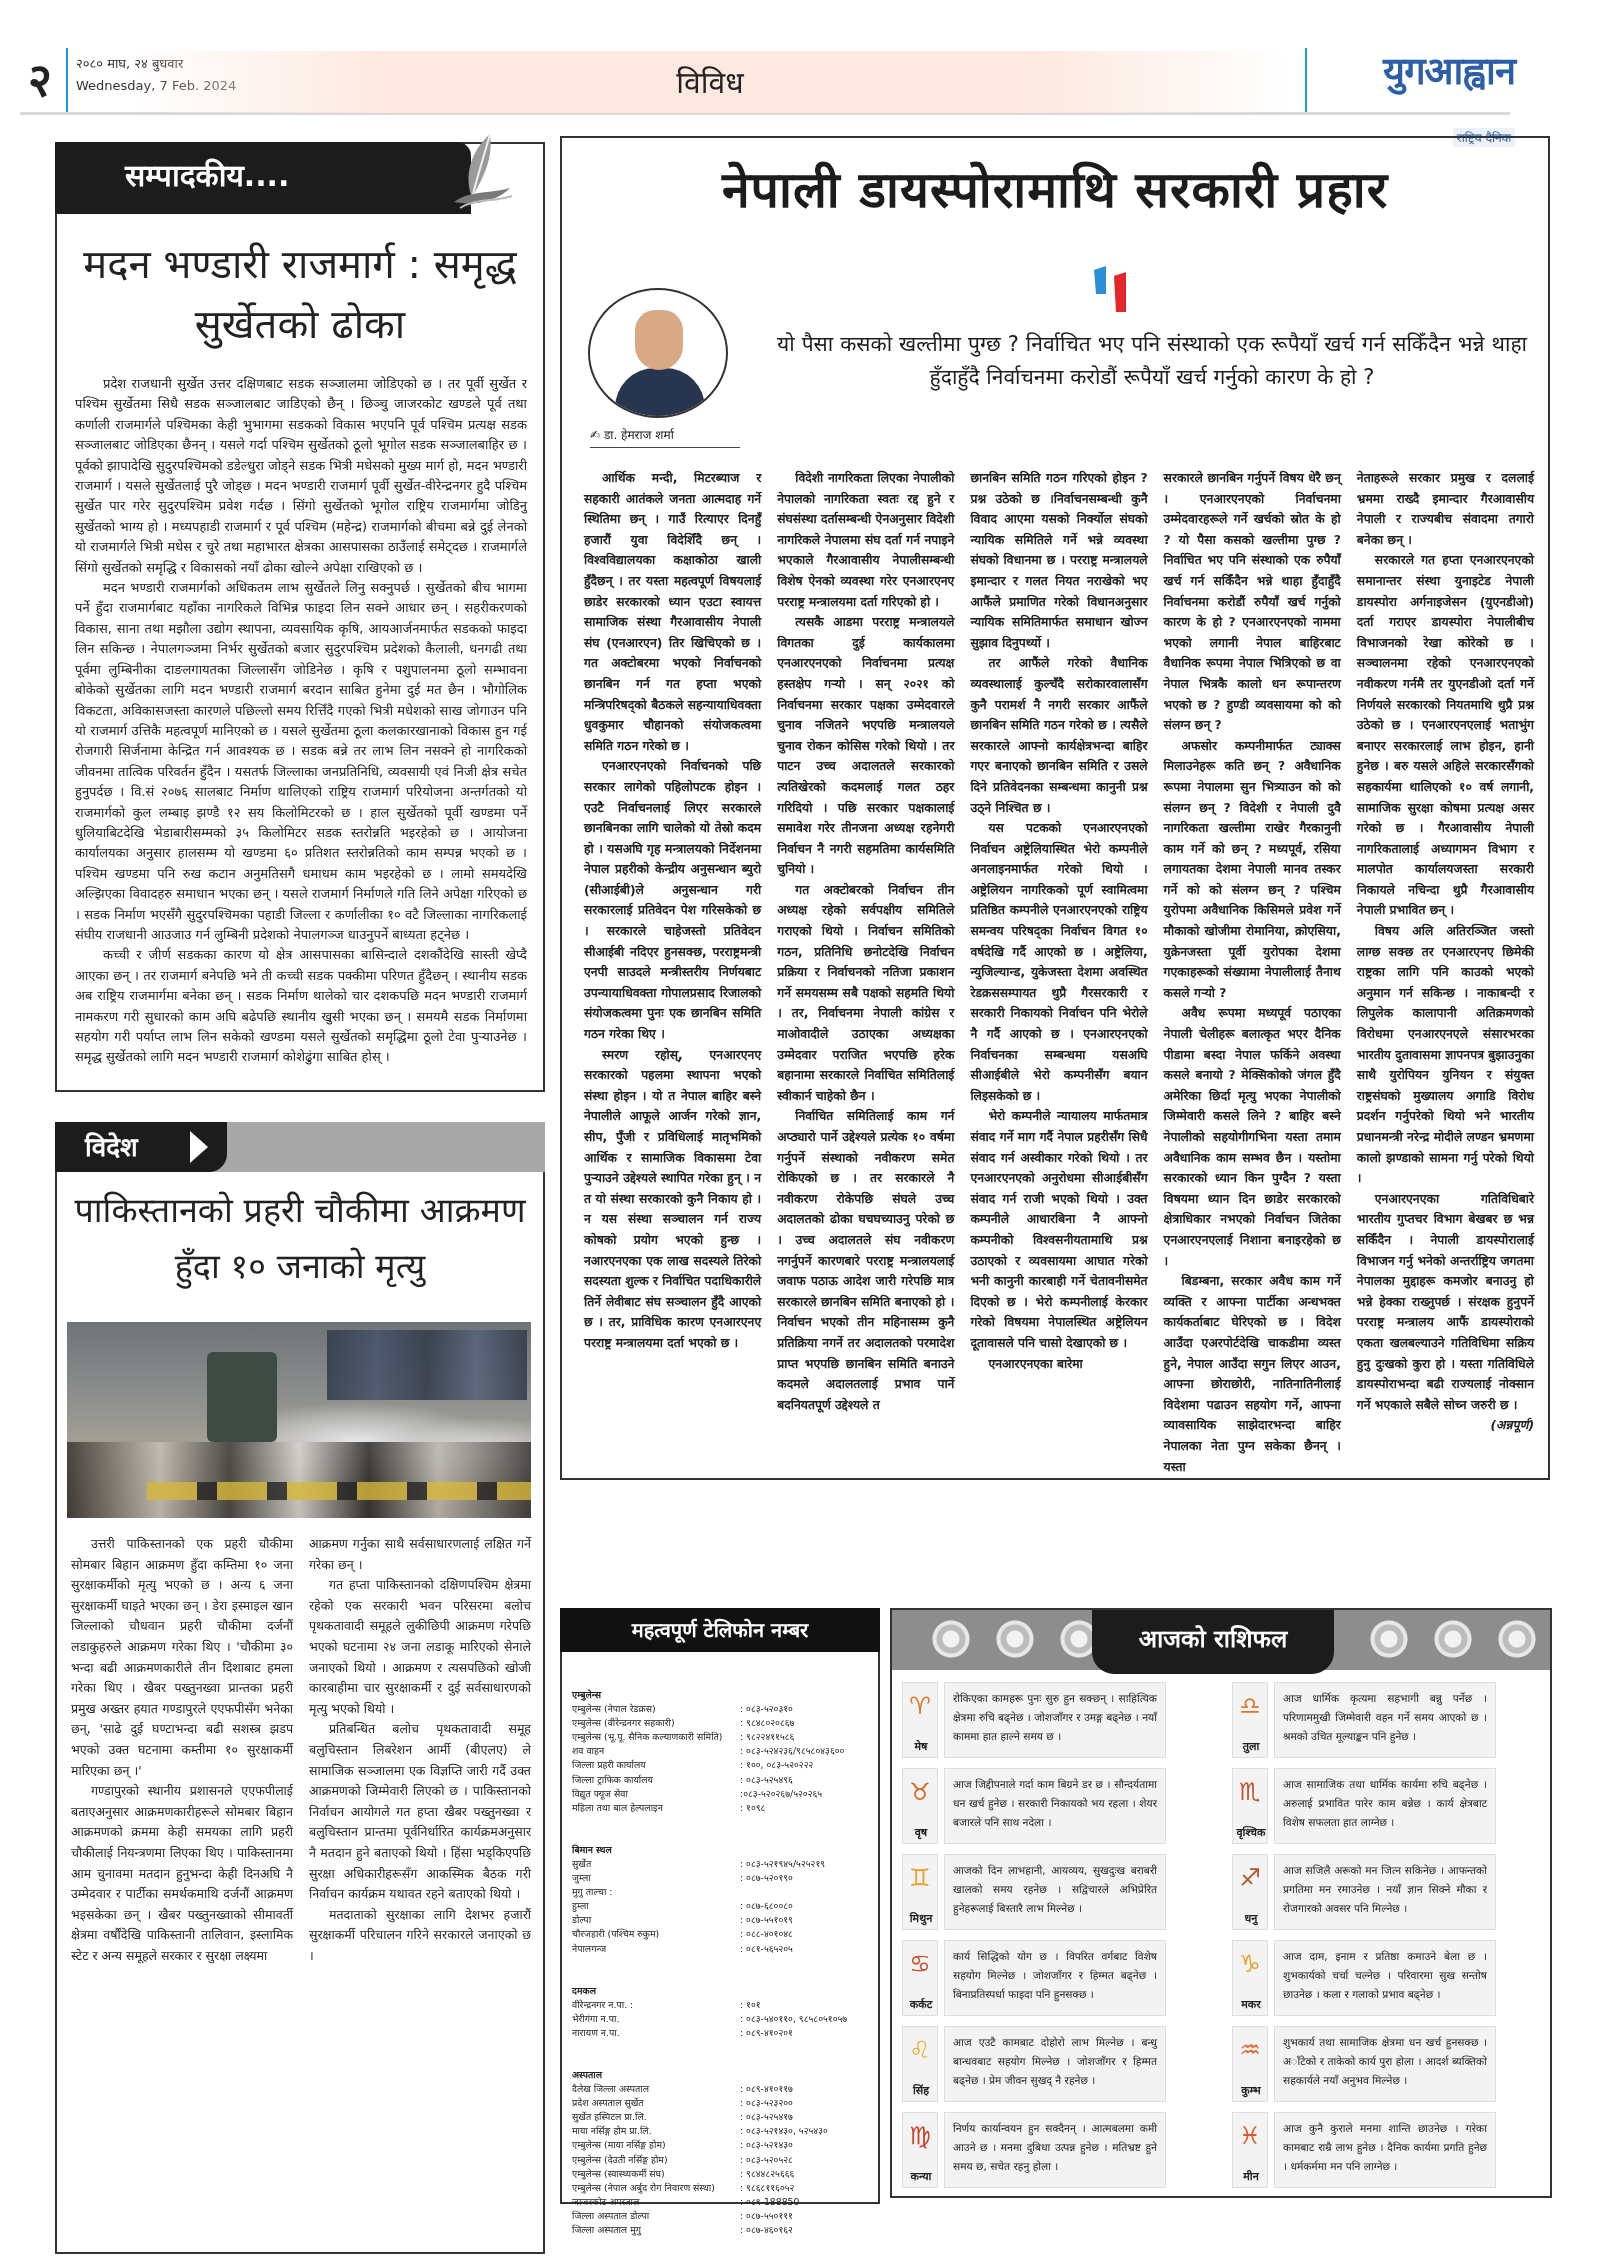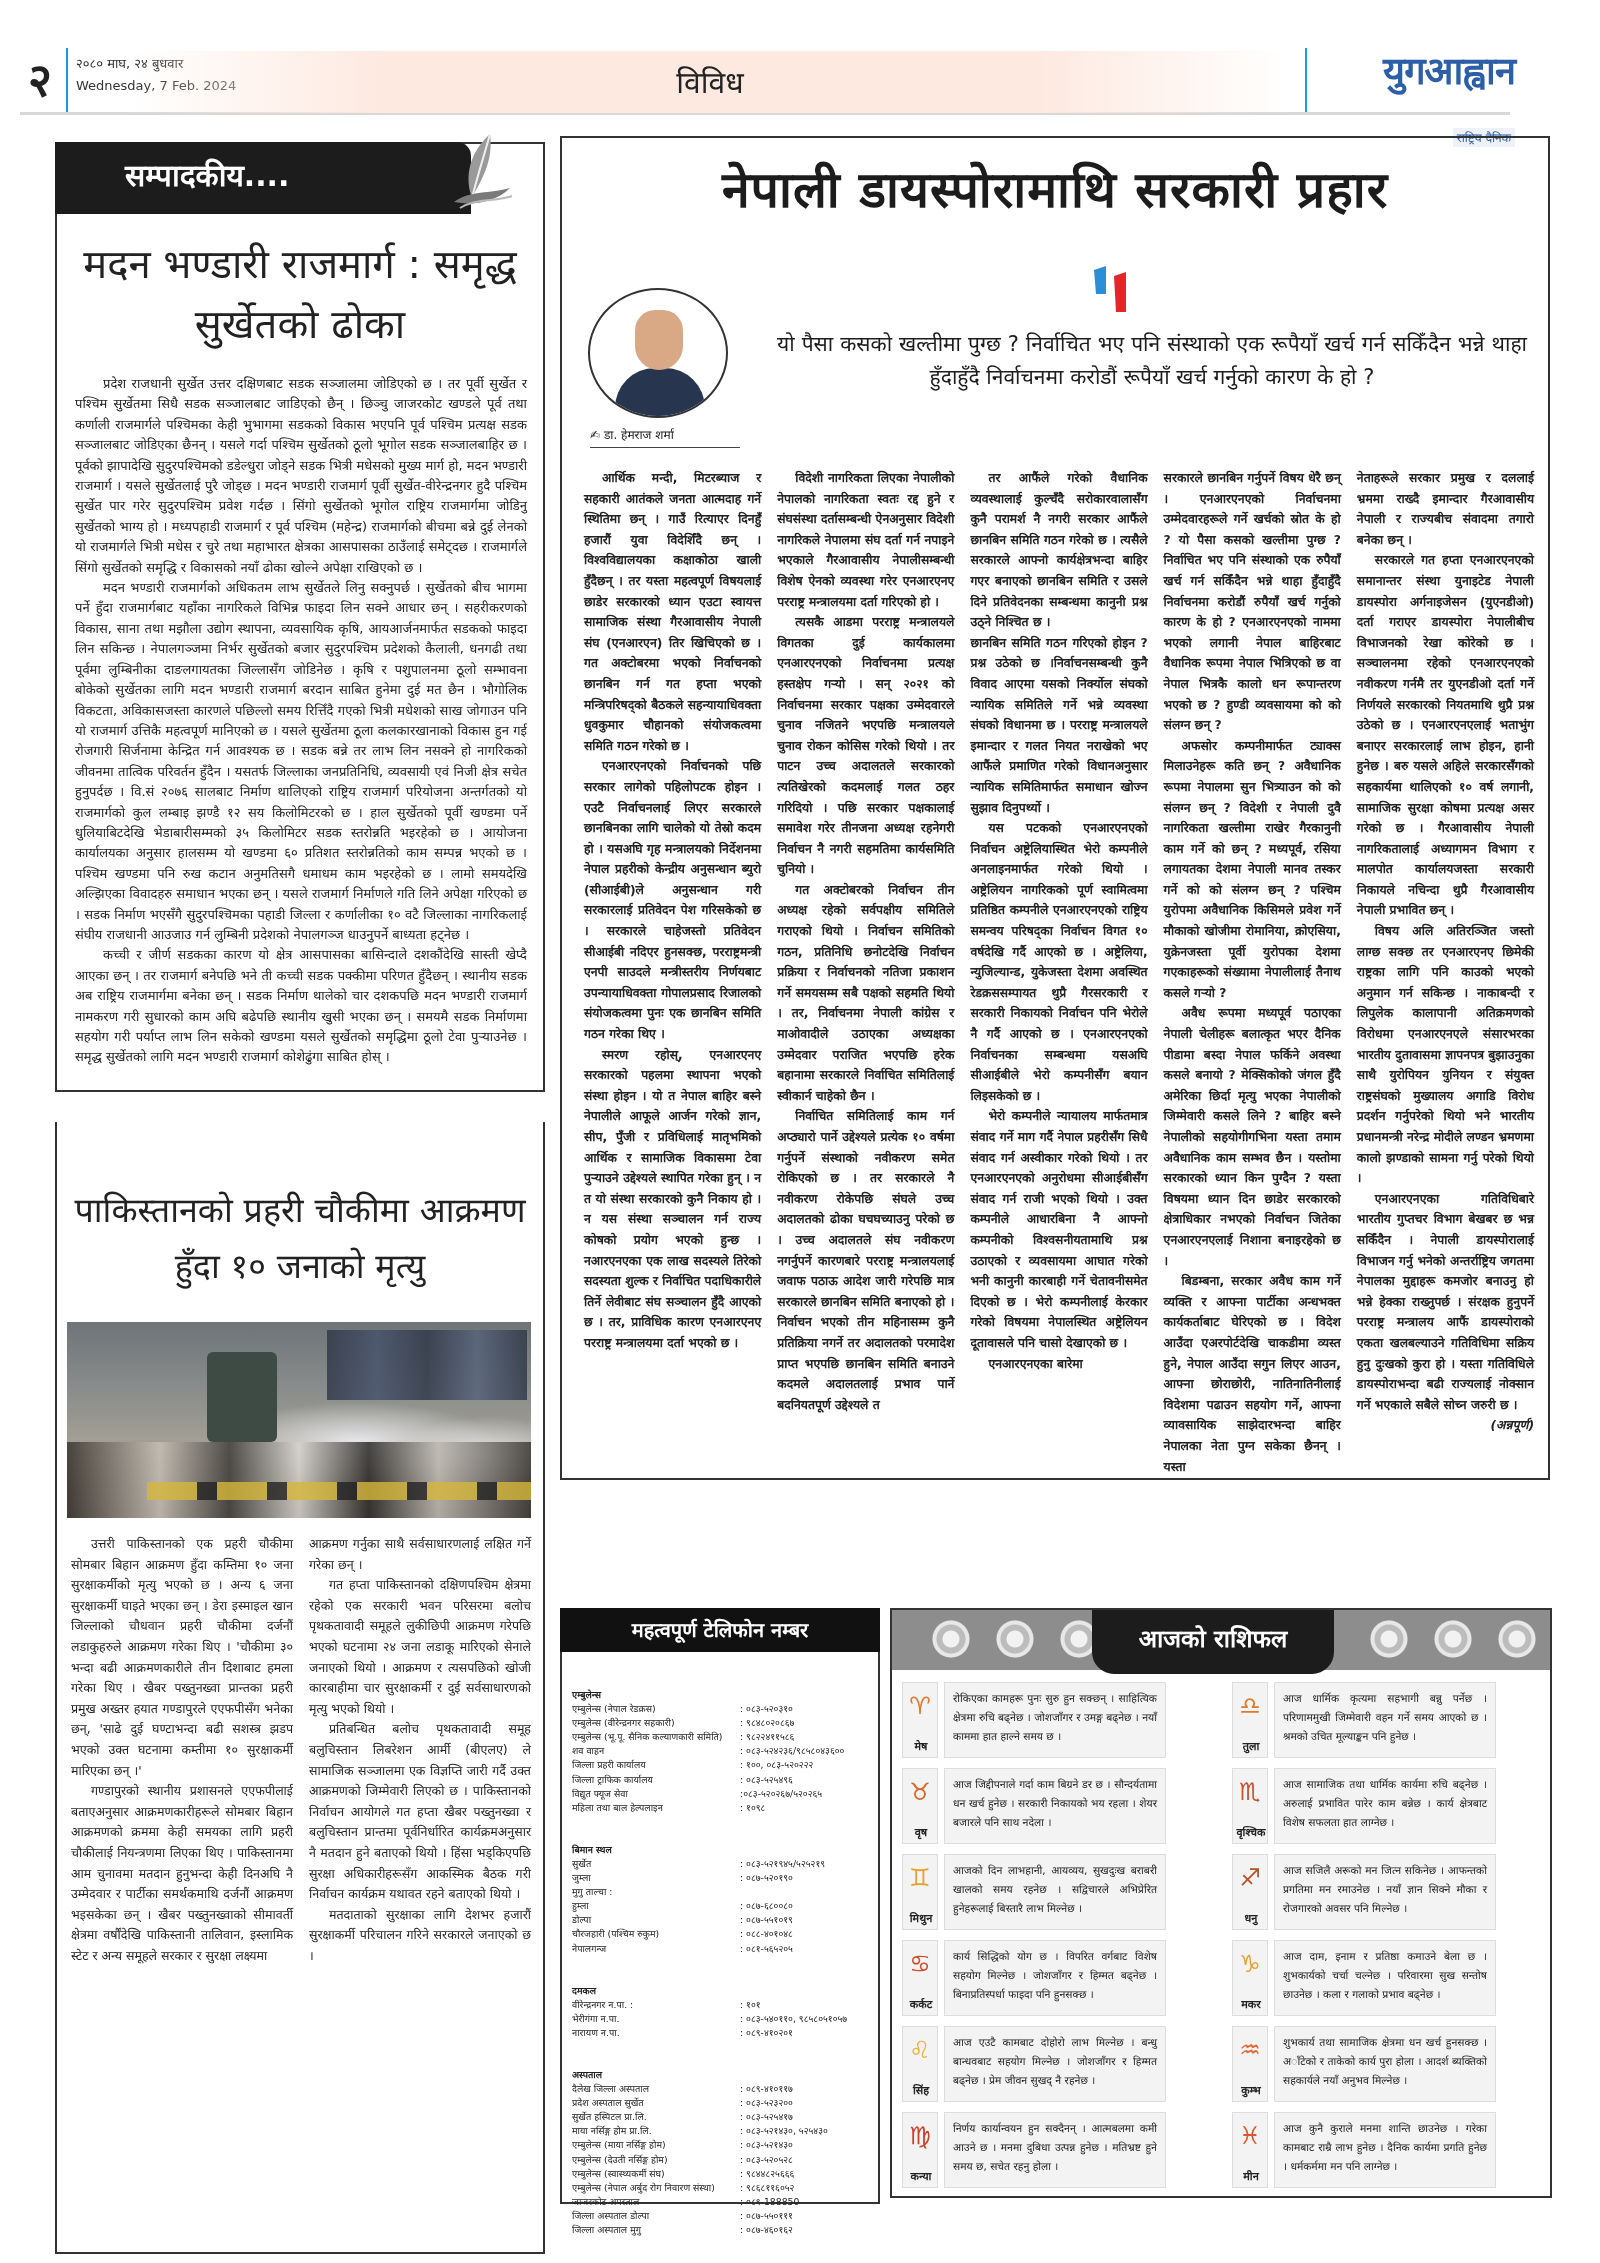--- a/index.html
+++ b/index.html
@@ -111,20 +111,26 @@
   </div>
   <div class="abs ed-title">मदन भण्डारी राजमार्ग : समृद्ध सुर्खेतको ढोका</div>
   <div class="abs ed-body">
     <p>प्रदेश राजधानी सुर्खेत उत्तर दक्षिणबाट सडक सञ्जालमा जोडिएको छ । तर पूर्वी सुर्खेत र पश्चिम सुर्खेतमा सिधै सडक सञ्जालबाट जाडिएको छैन् । छिञ्चु जाजरकोट खण्डले पूर्व तथा कर्णाली राजमार्गले पश्चिमका केही भुभागमा सडकको विकास भएपनि पूर्व पश्चिम प्रत्यक्ष सडक सञ्जालबाट जोडिएका छैनन् । यसले गर्दा पश्चिम सुर्खेतको ठूलो भूगोल सडक सञ्जालबाहिर छ । पूर्वको झापादेखि सुदुरपश्चिमको डडेल्धुरा जोड्ने सडक भित्री मधेसको मुख्य मार्ग हो, मदन भण्डारी राजमार्ग । यसले सुर्खेतलाई पुरै जोड्छ । मदन भण्डारी राजमार्ग पूर्वी सुर्खेत-वीरेन्द्रनगर हुदै पश्चिम सुर्खेत पार गरेर सुदुरपश्चिम प्रवेश गर्दछ । सिंगो सुर्खेतको भूगोल राष्ट्रिय राजमार्गमा जोडिनु सुर्खेतको भाग्य हो । मध्यपहाडी राजमार्ग र पूर्व पश्चिम (महेन्द्र) राजमार्गको बीचमा बन्ने दुई लेनको यो राजमार्गले भित्री मधेस र चुरे तथा महाभारत क्षेत्रका आसपासका ठाउँलाई समेट्दछ । राजमार्गले सिंगो सुर्खेतको समृद्धि र विकासको नयाँ ढोका खोल्ने अपेक्षा राखिएको छ ।</p>
     <p>मदन भण्डारी राजमार्गको अधिकतम लाभ सुर्खेतले लिनु सक्नुपर्छ । सुर्खेतको बीच भागमा पर्ने हुँदा राजमार्गबाट यहाँका नागरिकले विभिन्न फाइदा लिन सक्ने आधार छन् । सहरीकरणको विकास, साना तथा मझौला उद्योग स्थापना, व्यवसायिक कृषि, आयआर्जनमार्फत सडकको फाइदा लिन सकिन्छ । नेपालगञ्जमा निर्भर सुर्खेतको बजार सुदुरपश्चिम प्रदेशको कैलाली, धनगढी तथा पूर्वमा लुम्बिनीका दाङलगायतका जिल्लासँग जोडिनेछ । कृषि र पशुपालनमा ठूलो सम्भावना बोकेको सुर्खेतका लागि मदन भण्डारी राजमार्ग बरदान साबित हुनेमा दुई मत छैन । भौगोलिक विकटता, अविकासजस्ता कारणले पछिल्लो समय रित्तिँदै गएको भित्री मधेशको साख जोगाउन पनि यो राजमार्ग उत्तिकै महत्वपूर्ण मानिएको छ । यसले सुर्खेतमा ठूला कलकारखानाको विकास हुन गई रोजगारी सिर्जनामा केन्द्रित गर्न आवश्यक छ । सडक बन्ने तर लाभ लिन नसक्ने हो नागरिकको जीवनमा तात्विक परिवर्तन हुँदैन । यसतर्फ जिल्लाका जनप्रतिनिधि, व्यवसायी एवं निजी क्षेत्र सचेत हुनुपर्दछ । वि.सं २०७६ सालबाट निर्माण थालिएको राष्ट्रिय राजमार्ग परियोजना अन्तर्गतको यो राजमार्गको कुल लम्बाइ झण्डै १२ सय किलोमिटरको छ । हाल सुर्खेतको पूर्वी खण्डमा पर्ने धुलियाबिटदेखि भेडाबारीसम्मको ३५ किलोमिटर सडक स्तरोन्नति भइरहेको छ । आयोजना कार्यालयका अनुसार हालसम्म यो खण्डमा ६० प्रतिशत स्तरोन्नतिको काम सम्पन्न भएको छ । पश्चिम खण्डमा पनि रुख कटान अनुमतिसगै धमाधम काम भइरहेको छ । लामो समयदेखि अल्झिएका विवादहरु समाधान भएका छन् । यसले राजमार्ग निर्माणले गति लिने अपेक्षा गरिएको छ । सडक निर्माण भएसँगै सुदुरपश्चिमका पहाडी जिल्ला र कर्णालीका १० वटै जिल्लाका नागरिकलाई संघीय राजधानी आउजाउ गर्न लुम्बिनी प्रदेशको नेपालगञ्ज धाउनुपर्ने बाध्यता हट्नेछ ।</p>
     <p>कच्ची र जीर्ण सडकका कारण यो क्षेत्र आसपासका बासिन्दाले दशकौंदेखि सास्ती खेप्दै आएका छन् । तर राजमार्ग बनेपछि भने ती कच्ची सडक पक्कीमा परिणत हुँदैछन् । स्थानीय सडक अब राष्ट्रिय राजमार्गमा बनेका छन् । सडक निर्माण थालेको चार दशकपछि मदन भण्डारी राजमार्ग नामकरण गरी सुधारको काम अघि बढेपछि स्थानीय खुसी भएका छन् । समयमै सडक निर्माणमा सहयोग गरी पर्याप्त लाभ लिन सकेको खण्डमा यसले सुर्खेतको समृद्धिमा ठूलो टेवा पुऱ्याउनेछ । समृद्ध सुर्खेतको लागि मदन भण्डारी राजमार्ग कोशेढुंगा साबित होस् ।</p>
   </div>
 </div>
 
 <div class="abs foreign">
+  <div class="abs fr-band">
+    <div class="abs fr-band-dark">
+      <div class="abs fr-band-label">विदेश</div>
+      <div class="abs fr-arrow"></div>
+    </div>
+  </div>
   <div class="abs fr-title">पाकिस्तानको प्रहरी चौकीमा आक्रमण हुँदा १० जनाको मृत्यु</div>
   <div class="abs fr-photo">
     <div class="police"></div>
     <div class="veh"></div>
     <div class="crowd"></div>
     <div class="barrier"></div>
   </div>
   <div class="abs fr-cols">
     <div class="fr-col">
       <p>उत्तरी पाकिस्तानको एक प्रहरी चौकीमा सोमबार बिहान आक्रमण हुँदा कम्तिमा १० जना सुरक्षाकर्मीको मृत्यु भएको छ । अन्य ६ जना सुरक्षाकर्मी घाइते भएका छन् । डेरा इस्माइल खान जिल्लाको चौधवान प्रहरी चौकीमा दर्जनौं लडाकुहरुले आक्रमण गरेका थिए । 'चौकीमा ३० भन्दा बढी आक्रमणकारीले तीन दिशाबाट हमला गरेका थिए । खैबर पख्तुनख्वा प्रान्तका प्रहरी प्रमुख अख्तर हयात गण्डापुरले एएफपीसँग भनेका छन्, 'साढे दुई घण्टाभन्दा बढी सशस्त्र झडप भएको उक्त घटनामा कम्तीमा १० सुरक्षाकर्मी मारिएका छन् ।'</p>
@@ -159,22 +165,22 @@
       <p>एनआरएनएको निर्वाचनको पछि सरकार लागेको पहिलोपटक होइन । एउटै निर्वाचनलाई लिएर सरकारले छानबिनका लागि चालेको यो तेस्रो कदम हो । यसअघि गृह मन्त्रालयको निर्देशनमा नेपाल प्रहरीको केन्द्रीय अनुसन्धान ब्युरो (सीआईबी)ले अनुसन्धान गरी सरकारलाई प्रतिवेदन पेश गरिसकेको छ । सरकारले चाहेजस्तो प्रतिवेदन सीआईबी नदिएर हुनसक्छ, परराष्ट्रमन्त्री एनपी साउदले मन्त्रीस्तरीय निर्णयबाट उपन्यायाधिवक्ता गोपालप्रसाद रिजालको संयोजकत्वमा पुनः एक छानबिन समिति गठन गरेका थिए ।</p>
       <p>स्मरण रहोस्, एनआरएनए सरकारको पहलमा स्थापना भएको संस्था होइन । यो त नेपाल बाहिर बस्ने नेपालीले आफूले आर्जन गरेको ज्ञान, सीप, पुँजी र प्रविधिलाई मातृभमिको आर्थिक र सामाजिक विकासमा टेवा पुऱ्याउने उद्देश्यले स्थापित गरेका हुन् । न त यो संस्था सरकारको कुनै निकाय हो । न यस संस्था सञ्चालन गर्न राज्य कोषको प्रयोग भएको हुन्छ । नआरएनएका एक लाख सदस्यले तिरेको सदस्यता शुल्क र निर्वाचित पदाधिकारीले तिर्ने लेवीबाट संघ सञ्चालन हुँदै आएको छ । तर, प्राविधिक कारण एनआरएनए परराष्ट्र मन्त्रालयमा दर्ता भएको छ ।</p>
     </div>
     <div class="art-col">
       <p>विदेशी नागरिकता लिएका नेपालीको नेपालको नागरिकता स्वतः रद्द हुने र संघसंस्था दर्तासम्बन्धी ऐनअनुसार विदेशी नागरिकले नेपालमा संघ दर्ता गर्न नपाइने भएकाले गैरआवासीय नेपालीसम्बन्धी विशेष ऐनको व्यवस्था गरेर एनआरएनए परराष्ट्र मन्त्रालयमा दर्ता गरिएको हो ।</p>
       <p>त्यसकै आडमा परराष्ट्र मन्त्रालयले विगतका दुई कार्यकालमा एनआरएनएको निर्वाचनमा प्रत्यक्ष हस्तक्षेप गऱ्यो । सन् २०२१ को निर्वाचनमा सरकार पक्षका उम्मेदवारले चुनाव नजितने भएपछि मन्त्रालयले चुनाव रोकन कोसिस गरेको थियो । तर पाटन उच्च अदालतले सरकारको त्यतिखेरको कदमलाई गलत ठहर गरिदियो । पछि सरकार पक्षकालाई समावेश गरेर तीनजना अध्यक्ष रहनेगरी निर्वाचन नै नगरी सहमतिमा कार्यसमिति चुनियो ।</p>
       <p>गत अक्टोबरको निर्वाचन तीन अध्यक्ष रहेको सर्वपक्षीय समितिले गराएको थियो । निर्वाचन समितिको गठन, प्रतिनिधि छनोटदेखि निर्वाचन प्रक्रिया र निर्वाचनको नतिजा प्रकाशन गर्ने समयसम्म सबै पक्षको सहमति थियो । तर, निर्वाचनमा नेपाली कांग्रेस र माओवादीले उठाएका अध्यक्षका उम्मेदवार पराजित भएपछि हरेक बहानामा सरकारले निर्वाचित समितिलाई स्वीकार्न चाहेको छैन ।</p>
       <p>निर्वाचित समितिलाई काम गर्न अप्ठ्यारो पार्ने उद्देश्यले प्रत्येक १० वर्षमा गर्नुपर्ने संस्थाको नवीकरण समेत रोकिएको छ । तर सरकारले नै नवीकरण रोकेपछि संघले उच्च अदालतको ढोका घचघच्याउनु परेको छ । उच्च अदालतले संघ नवीकरण नगर्नुपर्ने कारणबारे परराष्ट्र मन्त्रालयलाई जवाफ पठाऊ आदेश जारी गरेपछि मात्र सरकारले छानबिन समिति बनाएको हो । निर्वाचन भएको तीन महिनासम्म कुनै प्रतिक्रिया नगर्ने तर अदालतको परमादेश प्राप्त भएपछि छानबिन समिति बनाउने कदमले अदालतलाई प्रभाव पार्ने बदनियतपूर्ण उद्देश्यले त</p>
     </div>
     <div class="art-col">
+      <p style="text-indent:0">छानबिन समिति गठन गरिएको होइन ? प्रश्न उठेको छ ।निर्वाचनसम्बन्धी कुनै विवाद आएमा यसको निर्क्योल संघको न्यायिक समितिले गर्ने भन्ने व्यवस्था संघको विधानमा छ । परराष्ट्र मन्त्रालयले इमान्दार र गलत नियत नराखेको भए आफैंले प्रमाणित गरेको विधानअनुसार न्यायिक समितिमार्फत समाधान खोज्न सुझाव दिनुपर्थ्यो ।</p>
       <p>तर आफैंले गरेको वैधानिक व्यवस्थालाई कुल्चँदै सरोकारवालासँग कुनै परामर्श नै नगरी सरकार आफैंले छानबिन समिति गठन गरेको छ । त्यसैले सरकारले आफ्नो कार्यक्षेत्रभन्दा बाहिर गएर बनाएको छानबिन समिति र उसले दिने प्रतिवेदनका सम्बन्धमा कानुनी प्रश्न उठ्ने निश्चित छ ।</p>
-      <p style="text-indent:0">छानबिन समिति गठन गरिएको होइन ? प्रश्न उठेको छ ।निर्वाचनसम्बन्धी कुनै विवाद आएमा यसको निर्क्योल संघको न्यायिक समितिले गर्ने भन्ने व्यवस्था संघको विधानमा छ । परराष्ट्र मन्त्रालयले इमान्दार र गलत नियत नराखेको भए आफैंले प्रमाणित गरेको विधानअनुसार न्यायिक समितिमार्फत समाधान खोज्न सुझाव दिनुपर्थ्यो ।</p>
       <p>यस पटकको एनआरएनएको निर्वाचन अष्ट्रेलियास्थित भेरो कम्पनीले अनलाइनमार्फत गरेको थियो । अष्ट्रेलियन नागरिकको पूर्ण स्वामित्वमा प्रतिष्ठित कम्पनीले एनआरएनएको राष्ट्रिय समन्वय परिषद्का निर्वाचन विगत १० वर्षदेखि गर्दै आएको छ । अष्ट्रेलिया, न्युजिल्यान्ड, युकेजस्ता देशमा अवस्थित रेडक्रससम्पायत थुप्रै गैरसरकारी र सरकारी निकायको निर्वाचन पनि भेरोले नै गर्दै आएको छ । एनआरएनएको निर्वाचनका सम्बन्धमा यसअघि सीआईबीले भेरो कम्पनीसँग बयान लिइसकेको छ ।</p>
       <p>भेरो कम्पनीले न्यायालय मार्फतमात्र संवाद गर्ने माग गर्दै नेपाल प्रहरीसँग सिधै संवाद गर्न अस्वीकार गरेको थियो । तर एनआरएनएको अनुरोधमा सीआईबीसँग संवाद गर्न राजी भएको थियो । उक्त कम्पनीले आधारबिना नै आफ्नो कम्पनीको विश्वसनीयतामाथि प्रश्न उठाएको र व्यवसायमा आघात गरेको भनी कानुनी कारबाही गर्ने चेतावनीसमेत दिएको छ । भेरो कम्पनीलाई केरकार गरेको विषयमा नेपालस्थित अष्ट्रेलियन दूतावासले पनि चासो देखाएको छ ।</p>
       <p>एनआरएनएका बारेमा</p>
     </div>
     <div class="art-col">
       <p style="text-indent:0">सरकारले छानबिन गर्नुपर्ने विषय धेरै छन् । एनआरएनएको निर्वाचनमा उम्मेदवारहरूले गर्ने खर्चको स्रोत के हो ? यो पैसा कसको खल्तीमा पुग्छ ? निर्वाचित भए पनि संस्थाको एक रुपैयाँ खर्च गर्न सकिँदैन भन्ने थाहा हुँदाहुँदै निर्वाचनमा करोडौं रुपैयाँ खर्च गर्नुको कारण के हो ? एनआरएनएको नाममा भएको लगानी नेपाल बाहिरबाट वैधानिक रूपमा नेपाल भित्रिएको छ वा नेपाल भित्रकै कालो धन रूपान्तरण भएको छ ? हुण्डी व्यवसायमा को को संलग्न छन् ?</p>
       <p>अफसोर कम्पनीमार्फत ट्याक्स मिलाउनेहरू कति छन् ? अवैधानिक रूपमा नेपालमा सुन भित्र्याउन को को संलग्न छन् ? विदेशी र नेपाली दुवै नागरिकता खल्तीमा राखेर गैरकानुनी काम गर्ने को छन् ? मध्यपूर्व, रसिया लगायतका देशमा नेपाली मानव तस्कर गर्ने को को संलग्न छन् ? पश्चिम युरोपमा अवैधानिक किसिमले प्रवेश गर्ने मौकाको खोजीमा रोमानिया, क्रोएसिया, युक्रेनजस्ता पूर्वी युरोपका देशमा गएकाहरूको संख्यामा नेपालीलाई तैनाथ कसले गऱ्यो ?</p>
       <p>अवैध रूपमा मध्यपूर्व पठाएका नेपाली चेलीहरू बलात्कृत भएर दैनिक पीडामा बस्दा नेपाल फर्किने अवस्था कसले बनायो ? मेक्सिकोको जंगल हुँदै अमेरिका छिर्दा मृत्यु भएका नेपालीको जिम्मेवारी कसले लिने ? बाहिर बस्ने नेपालीको सहयोगीगभिना यस्ता तमाम अवैधानिक काम सम्भव छैन । यस्तोमा सरकारको ध्यान किन पुग्दैन ? यस्ता विषयमा ध्यान दिन छाडेर सरकारको क्षेत्राधिकार नभएको निर्वाचन जितेका एनआरएनएलाई निशाना बनाइरहेको छ ।</p>
       <p>बिडम्बना, सरकार अवैध काम गर्ने व्यक्ति र आफ्ना पार्टीका अन्धभक्त कार्यकर्ताबाट घेरिएको छ । विदेश आउँदा एअरपोर्टदेखि चाकडीमा व्यस्त हुने, नेपाल आउँदा सगुन लिएर आउन, आफ्ना छोराछोरी, नातिनातिनीलाई विदेशमा पढाउन सहयोग गर्ने, आफ्ना व्यावसायिक साझेदारभन्दा बाहिर नेपालका नेता पुग्न सकेका छैनन् । यस्ता</p>
     </div>

